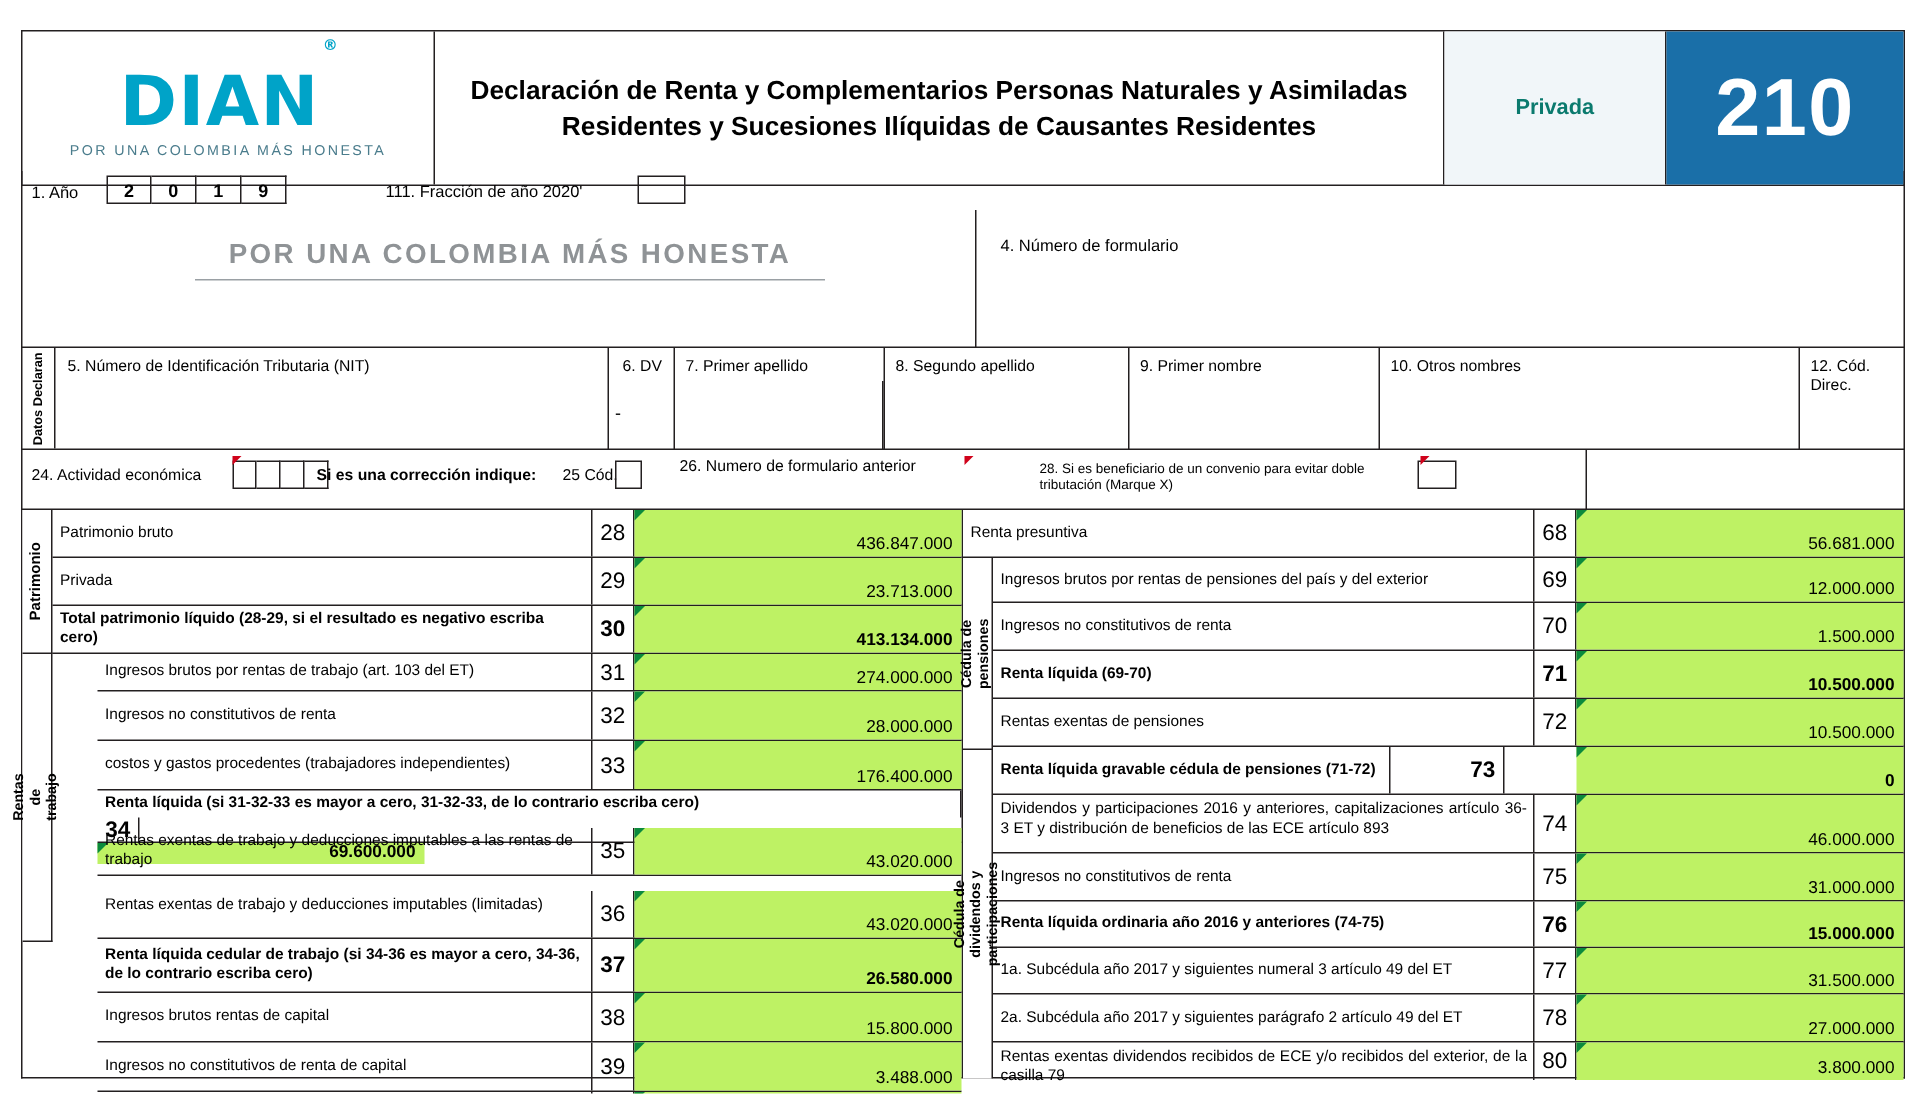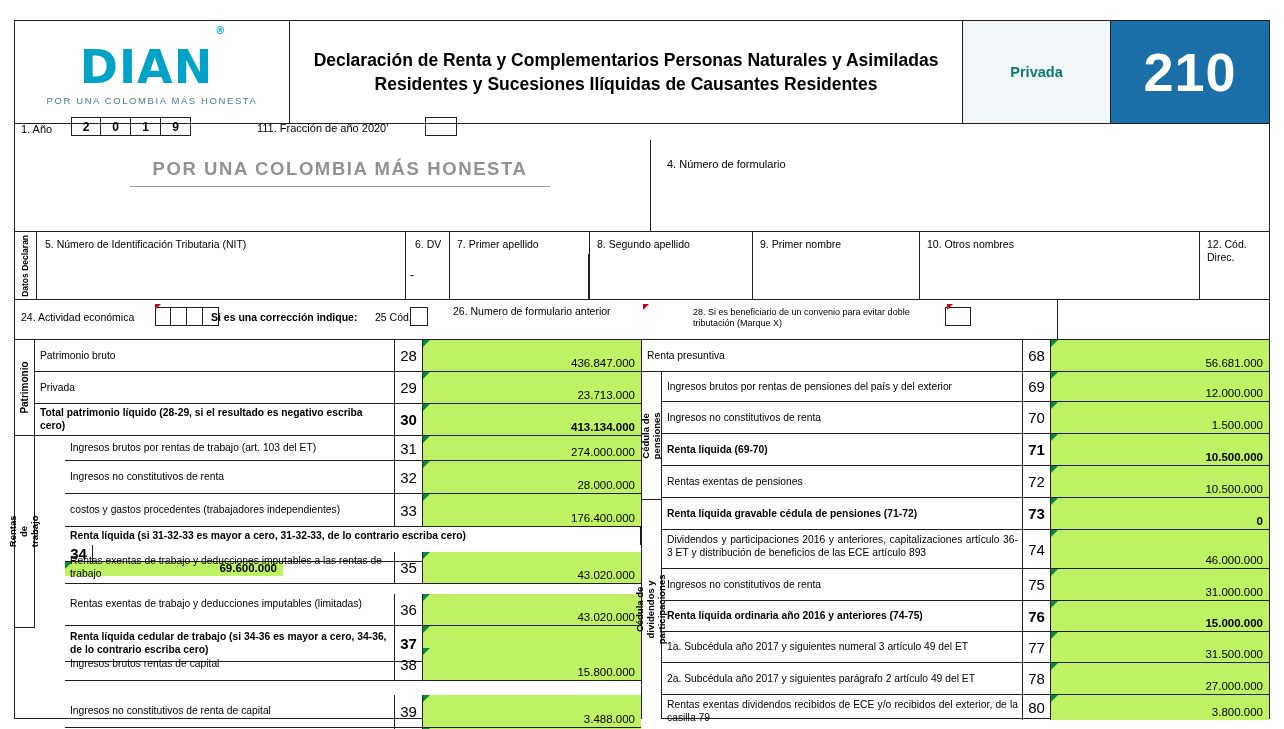--- a/index.html
+++ b/index.html
@@ -474,21 +474,21 @@
       </div>
       <div class="row indent-left2 bold" style="top:286px; height:36px;">
         <div class="desc">Renta líquida cedular de trabajo (si 34-36 es mayor a cero, 34-36, de lo contrario escriba cero)</div>
         <div class="num">37</div>
         <div class="val">
             <span class="gtick"></span>
             <span>26.580.000</span>
           </div>
       </div>
 
-      <div class="row indent-left2" style="top:308px; height:33px;">
+      <div class="row indent-left2" style="top:322px; height:33px;">
         <div class="desc">Ingresos brutos rentas de capital</div>
         <div class="num">38</div>
         <div class="val">
             <span class="gtick"></span>
             <span>15.800.000</span>
           </div>
       </div>
       <div class="row indent-left2" style="top:355px; height:33px;">
         <div class="desc">Ingresos no constitutivos de renta de capital</div>
         <div class="num">39</div>
@@ -548,21 +548,21 @@
           </div>
       </div>
       <div class="row indent-left" style="top:126px; height:32px;">
         <div class="desc">Rentas exentas de pensiones</div>
         <div class="num">72</div>
         <div class="val">
             <span class="gtick"></span>
             <span>10.500.000</span>
           </div>
       </div>
-      <div class="row indent-left bold" style="top:158px; height:32px;">
+      <div class="row indent-left bold" style="top:158px; height:32px;gap:48px;">
         <div class="desc">Renta líquida gravable cédula de pensiones (71-72)</div>
         <div class="num">73</div>
         <div class="val">
             <span class="gtick"></span>
             <span>0</span>
           </div>
       </div>
       <div class="row indent-left" style="top:190px; height:39px;">
         <div class="desc just"><span>Dividendos y participaciones 2016 y anteriores, capitalizaciones artículo 36-3 ET y distribución de beneficios de las ECE artículo 893</span></div>
         <div class="num">74</div>

